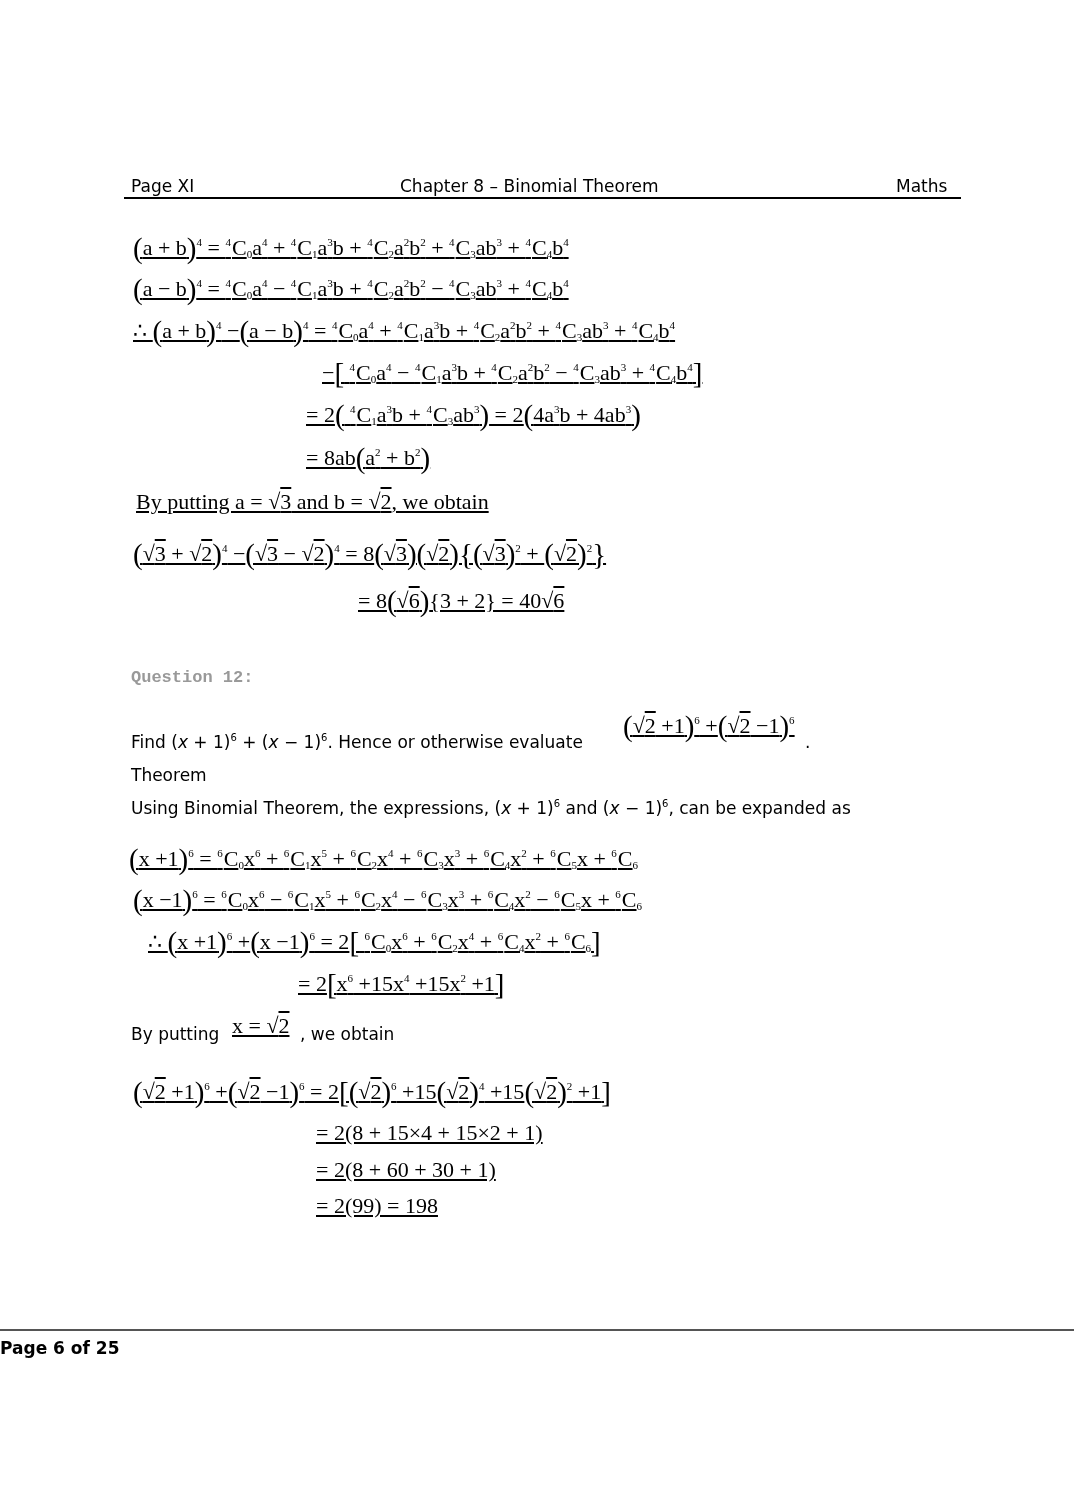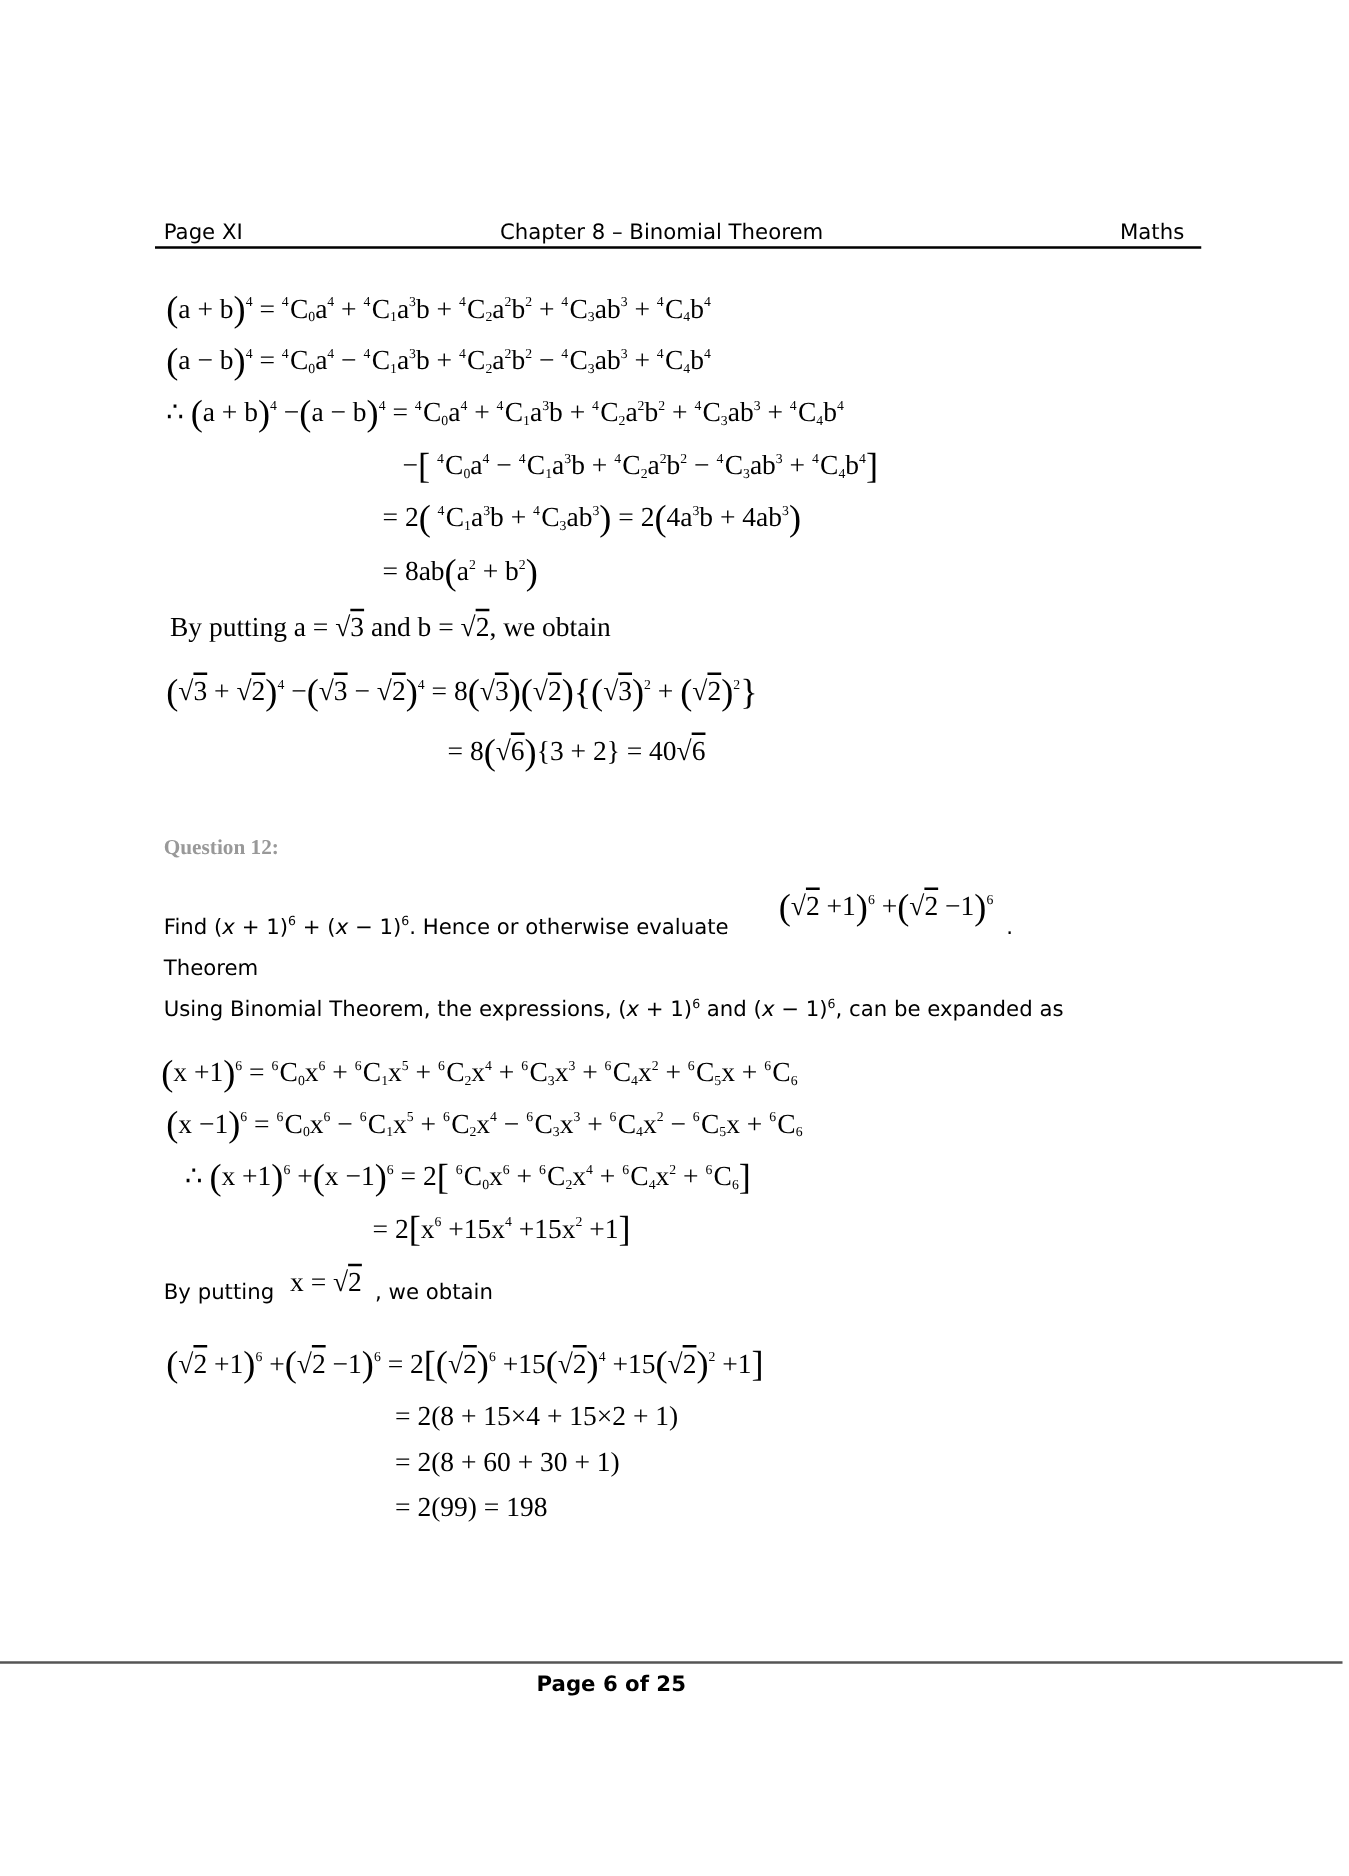--- a/index.html
+++ b/index.html
@@ -1,29 +1,29 @@
 <!DOCTYPE html>
 <html><head>
 <meta charset="utf-8">
 <style>
   html, body { margin:0; padding:0; background:#ffffff; }
   body { width:1079px; height:1501px; position:relative; overflow:hidden; color:#000; }
   .abs { position:absolute; }
   .hdr { font-family:"DejaVu Sans", sans-serif; font-size:17px; top:176px; }
   .hdr-line { left:124px; top:197px; width:837px; height:2px; background:#000; }
-  .math { font-family:"Liberation Serif", serif; font-size:22px; white-space:nowrap; line-height:26px; }
+  .math { font-family:"Liberation Serif", serif; font-size:22px; white-space:nowrap; line-height:26px;text-decoration:underline; }
   .math sup { font-size:11px; vertical-align:9px; }
   .math sub { font-size:11px; vertical-align:-3px; }
   .math .pre { font-size:11px; vertical-align:9px; margin-right:1px; }
   .big { font-size:29px; vertical-align:-3px; font-weight:300; }
   .sans { font-family:"DejaVu Sans", sans-serif; font-size:17px; white-space:nowrap; }
   .sans sup { font-size:10px; vertical-align:7px; }
-  .q { font-family:Liberation Serif, serif; font-size:17px; font-weight:bold; color:#999999; }
+  .q { font-family:Liberation Mono, monospace; font-size:17px; font-weight:bold; color:#999999; }
   .foot-line { left:0; top:1329px; width:1074px; height:2px; background:#555; }
-  .foot { font-family:"DejaVu Sans", sans-serif; font-size:17px; font-weight:bold; top:1338px; left:0; width:978px; text-align:center; }
+  .foot { font-family:"DejaVu Sans", sans-serif; font-size:17px; font-weight:bold; top:1338px; left:0; width:978px; }
   .sq { text-decoration:overline; }
 </style>
 </head>
 <body>
 
 <div class="abs hdr" style="left:131px;">Page XI</div>
 <div class="abs hdr" style="left:400px;">Chapter 8 – Binomial Theorem</div>
 <div class="abs hdr" style="left:896px;">Maths</div>
 <div class="abs hdr-line"></div>
 

